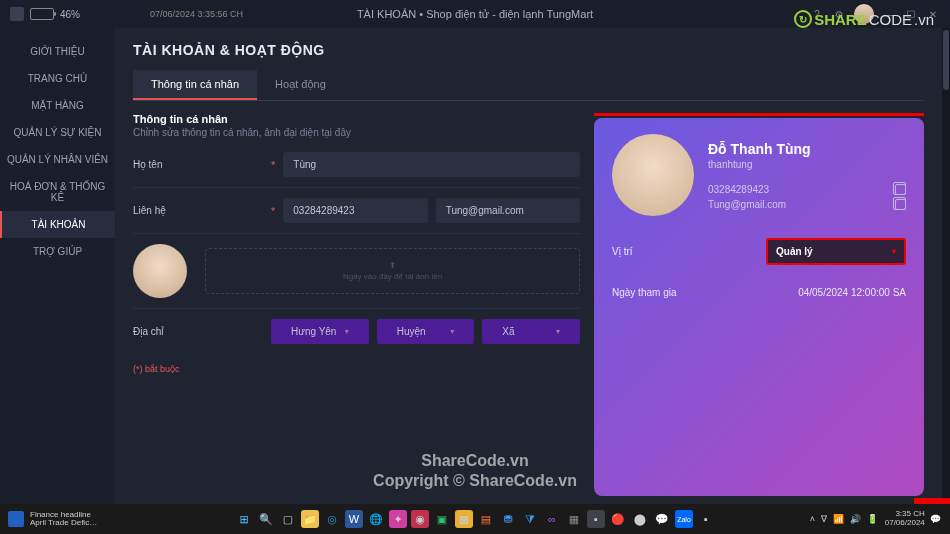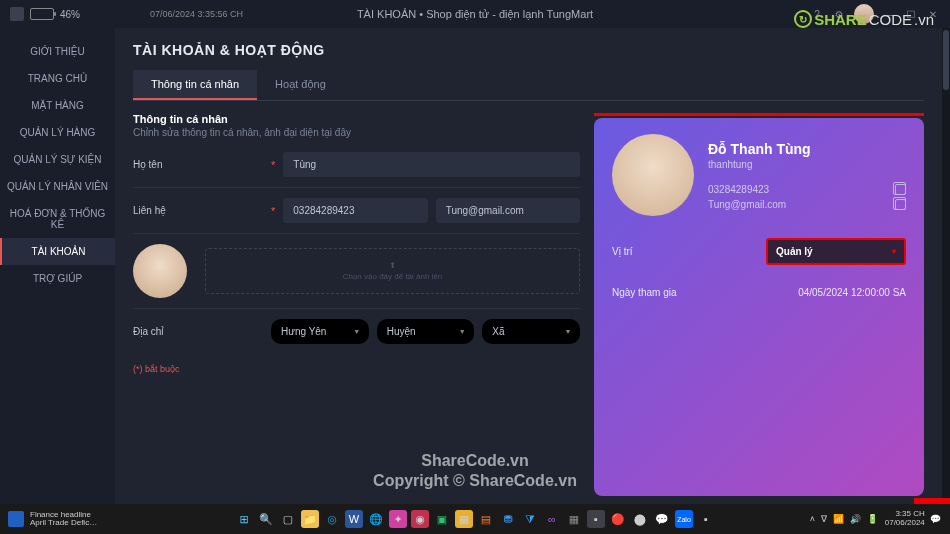--- a/index.html
+++ b/index.html
@@ -28,21 +28,21 @@
 .form-col { flex: 1; }
 .section-title { color: #fff; font-size: 11px; font-weight: bold; margin-bottom: 2px; }
 .section-sub { color: #7a8298; font-size: 10px; margin-bottom: 14px; }
 .form-row { display: flex; align-items: center; gap: 8px; margin-bottom: 10px; padding-bottom: 10px; border-bottom: 1px solid #2a3040; }
 .form-label { width: 130px; color: #c0c5d0; font-size: 10px; display:flex; align-items:center; gap:4px; }
 .req { color: #e85555; }
 .input-like { background: #2a3040; border-radius: 3px; padding: 7px 10px; color: #c0c5d0; font-size: 10px; flex: 1; min-width: 0; }
 .avatar-row { display: flex; align-items: center; gap: 18px; margin-bottom: 10px; padding-bottom: 10px; border-bottom: 1px solid #2a3040; }
 .avatar-med { width: 54px; height: 54px; border-radius: 50%; background: radial-gradient(circle at 50% 40%, #f0dcc8, #c8a888); flex-shrink: 0; }
 .upload-box { flex: 1; border: 1px dashed #3a4258; border-radius: 4px; height: 46px; display: flex; flex-direction: column; align-items: center; justify-content: center; color: #4a5268; font-size: 8px; gap: 2px; }
-.select-like { background: #000000; border-radius: 10px; padding: 7px 10px; color: #c0c5d0; font-size: 10px; flex: 1; display: flex; justify-content: space-between; align-items: center; }
+.select-like { background: #4c1d95; border-radius: 2px; padding: 7px 20px; color: #c0c5d0; font-size: 10px; flex: 1; display: flex; justify-content: space-between; align-items: center; }
 .chev { font-size: 8px; color: #888; }
 .required-note { color: #e85555; font-size: 9px; margin-top: 4px; }
 .card-col { width: 330px; display: flex; flex-direction: column; }
 .red-bar { height: 3px; background: #e00; margin-bottom: 2px; }
 .profile-card { flex: 1; background: linear-gradient(135deg, #6a5ae0, #b04ac0); border-radius: 8px; padding: 16px 18px 12px 18px; color: #e8e8f5; position: relative; }
 .card-top { display: flex; gap: 14px; align-items: center; }
 .avatar-lg { width: 82px; height: 82px; border-radius: 50%; background: radial-gradient(circle at 50% 40%, #f0dcc8, #d0b090); flex-shrink: 0; }
 .card-name { font-size: 14px; font-weight: bold; color: #fff; }
 .card-user { font-size: 10px; color: #d0c8e8; margin-top: 2px; }
 .card-contact { font-size: 10px; color: #d0c8e8; margin-top: 14px; display: flex; justify-content: space-between; align-items: center; }
@@ -88,21 +88,20 @@
       <span class="win-btn">☐</span>
       <span class="win-btn">✕</span>
     </div>
   </div>
 
   <div class="main-area">
     <nav class="sidebar">
       <div class="sidebar-item">GIỚI THIỆU</div>
       <div class="sidebar-item">TRANG CHỦ</div>
       <div class="sidebar-item">MẶT HÀNG</div>
-      <div class="sidebar-item">QUẢN LÝ HÀNG</div>
       <div class="sidebar-item">QUẢN LÝ SỰ KIỆN</div>
       <div class="sidebar-item">QUẢN LÝ NHÂN VIÊN</div>
       <div class="sidebar-item">HOÁ ĐƠN &amp; THỐNG KÊ</div>
       <div class="sidebar-item active">TÀI KHOẢN</div>
       <div class="sidebar-item">TRỢ GIÚP</div>
     </nav>
 
     <div class="content">
       <h1 class="page-title">TÀI KHOẢN &amp; HOẠT ĐỘNG</h1>
       <div class="tabs">
@@ -129,21 +128,21 @@
               </span>
             <span class="req">*</span>
             <div class="input-like">03284289423</div>
             <div class="input-like">Tung@gmail.com</div>
           </div>
 
           <div class="avatar-row">
             <div class="avatar-med"></div>
             <div class="upload-box">
               <span>⬆</span>
-              <span>Chọn vào đây để tải ảnh lên</span>
+              <span>Ngày vào đây để tải ảnh lên</span>
             </div>
           </div>
 
           <div class="form-row" style="border-bottom:none;">
             <span class="form-label">Địa chỉ</span>
             <div class="select-like">
                 <span>Hưng Yên</span>
                 <span class="chev">▾</span>
               </div>
             <div class="select-like">

